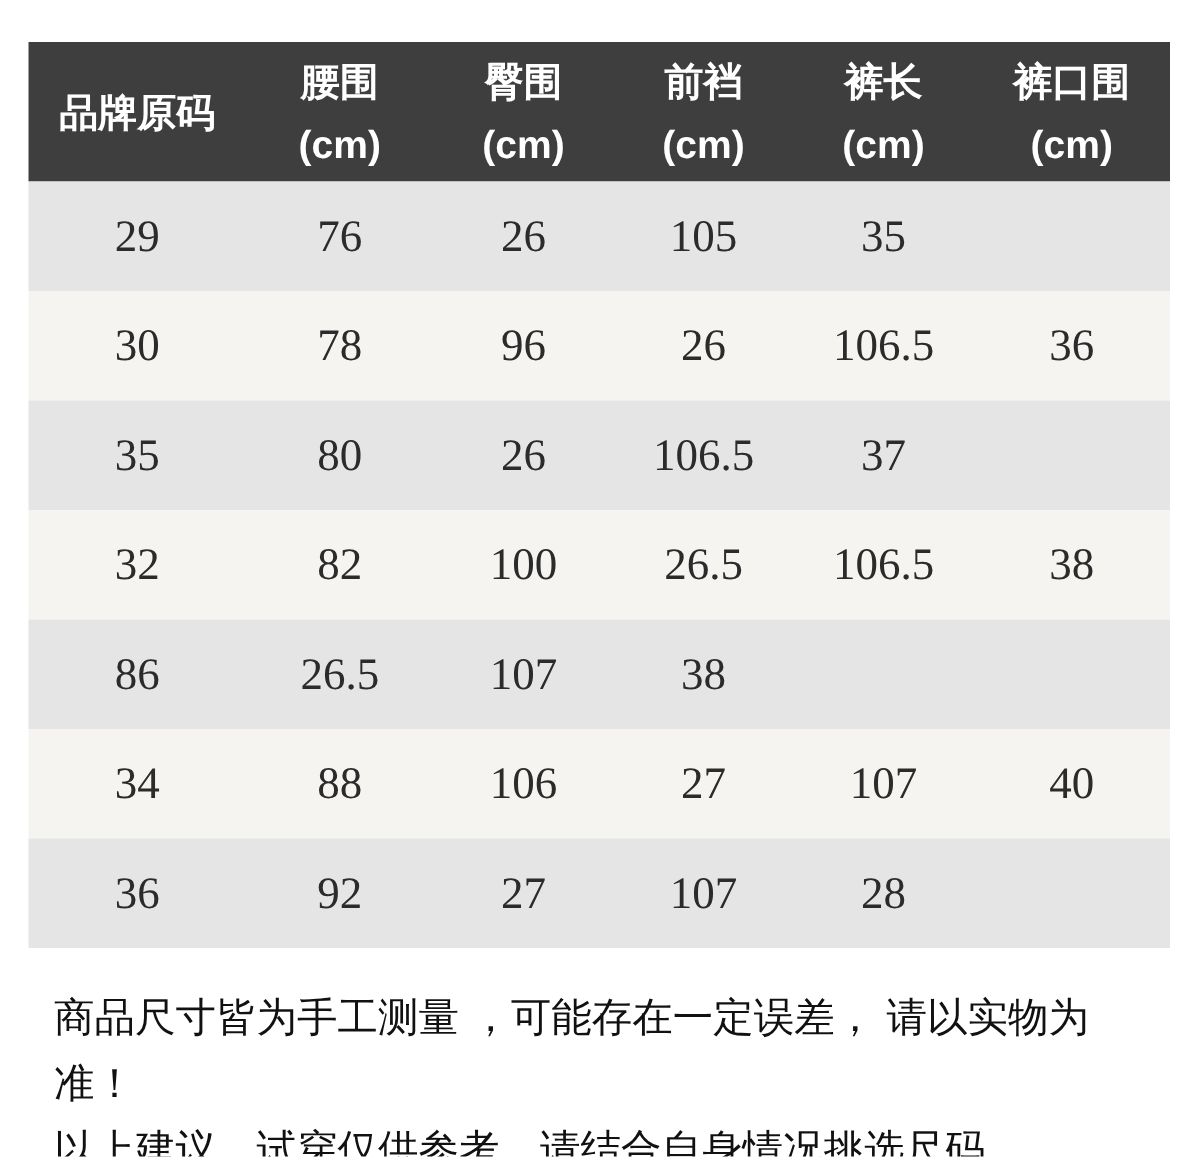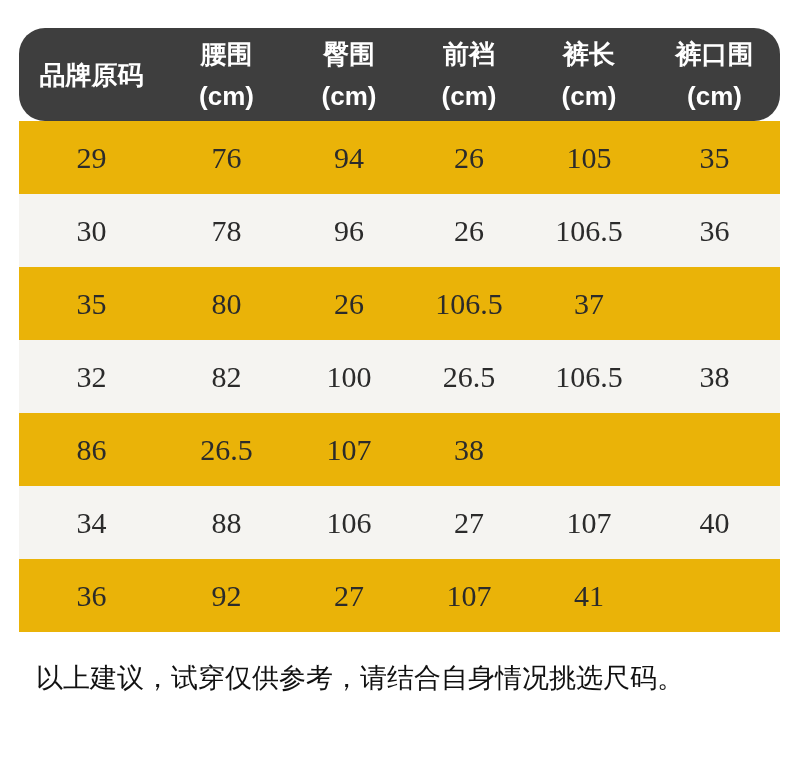--- a/index.html
+++ b/index.html
@@ -29,33 +29,32 @@
     display: grid;
     grid-template-columns: 145px 125px 120px 120px 120px 131px;
     width: 761px;
   }
   .table-header {
     background: #3e3e3e;
     color: #ffffff;
     height: 93px;
     font-weight: bold;
     font-size: 26px;
-    border-radius: 26px;
   }
   .hcell {
     display: flex;
     flex-direction: column;
     justify-content: center;
     align-items: center;
     line-height: 42px;
     text-align: center;
   }
   .data-row {
     height: 73px;
-    background: #eab308;
+    background: #e5e5e5;
   }
   .data-row.alt {
     background: #f5f4f1;
   }
   .cell {
     display: flex;
     align-items: center;
     justify-content: center;
     font-family: "Liberation Serif", serif;
     font-size: 30px;
@@ -100,21 +99,20 @@
       </div>
       <div class="hcell">
         <span>裤口围</span>
         <span>(cm)</span>
       </div>
     </div>
 
     <div class="grid-row data-row">
       <div class="cell">29</div>
       <div class="cell">76</div>
-      <div class="cell">94</div>
       <div class="cell">26</div>
       <div class="cell">105</div>
       <div class="cell">35</div>
     </div>
 
     <div class="grid-row data-row alt">
       <div class="cell">30</div>
       <div class="cell">78</div>
       <div class="cell">96</div>
       <div class="cell">26</div>
@@ -153,22 +151,23 @@
       <div class="cell">27</div>
       <div class="cell">107</div>
       <div class="cell">40</div>
     </div>
 
     <div class="grid-row data-row">
       <div class="cell">36</div>
       <div class="cell">92</div>
       <div class="cell">27</div>
       <div class="cell">107</div>
-      <div class="cell">41</div>
+      <div class="cell">28</div>
     </div>
 
   </div>
 
   <div class="notes">
+    <div>商品尺寸皆为手工测量 ，可能存在一定误差， 请以实物为准！</div>
     <div>以上建议，试穿仅供参考，请结合自身情况挑选尺码。</div>
   </div>
 
 </div>
 
 </body></html>

